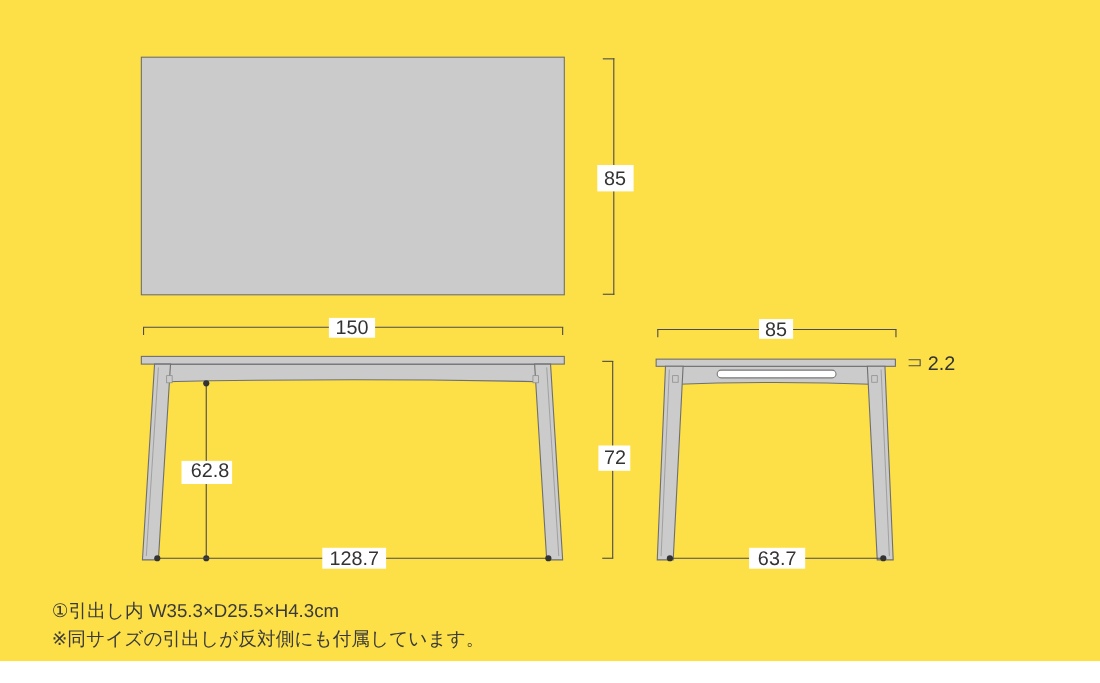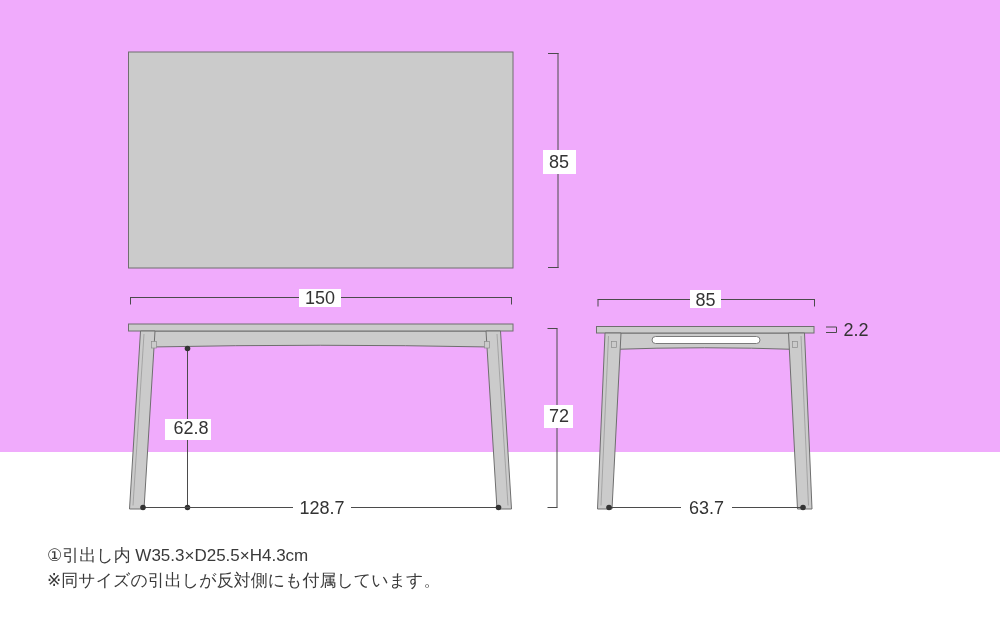--- a/index.html
+++ b/index.html
@@ -7,22 +7,22 @@
     padding: 0;
     background: #ffffff;
     width: 1000px;
     height: 621px;
     overflow: hidden;
     font-family: "Liberation Sans", "DejaVu Sans", sans-serif;
   }
   #canvas {
     position: relative;
     width: 1000px;
-    height: 452px;
-    background: #f0abfc;
+    height: 601px;
+    background: #fde047;
   }
   svg { display: block; }
   .surface { fill: #cbcbcb; stroke: #6f6f6f; stroke-width: 1; }
   .surface-join { fill: #cbcbcb; stroke: #6f6f6f; stroke-width: 1; }
   .detail { fill: none; stroke: #9a9a9a; stroke-width: 0.8; }
   .notch { fill: #cbcbcb; stroke: #8c8c8c; stroke-width: 0.7; }
   .dim { fill: none; stroke: #4b4b4b; stroke-width: 1; }
   .gap { fill: #ffffff; stroke: none; }
   .dot { fill: #333333; stroke: none; }
   .dim-text {

